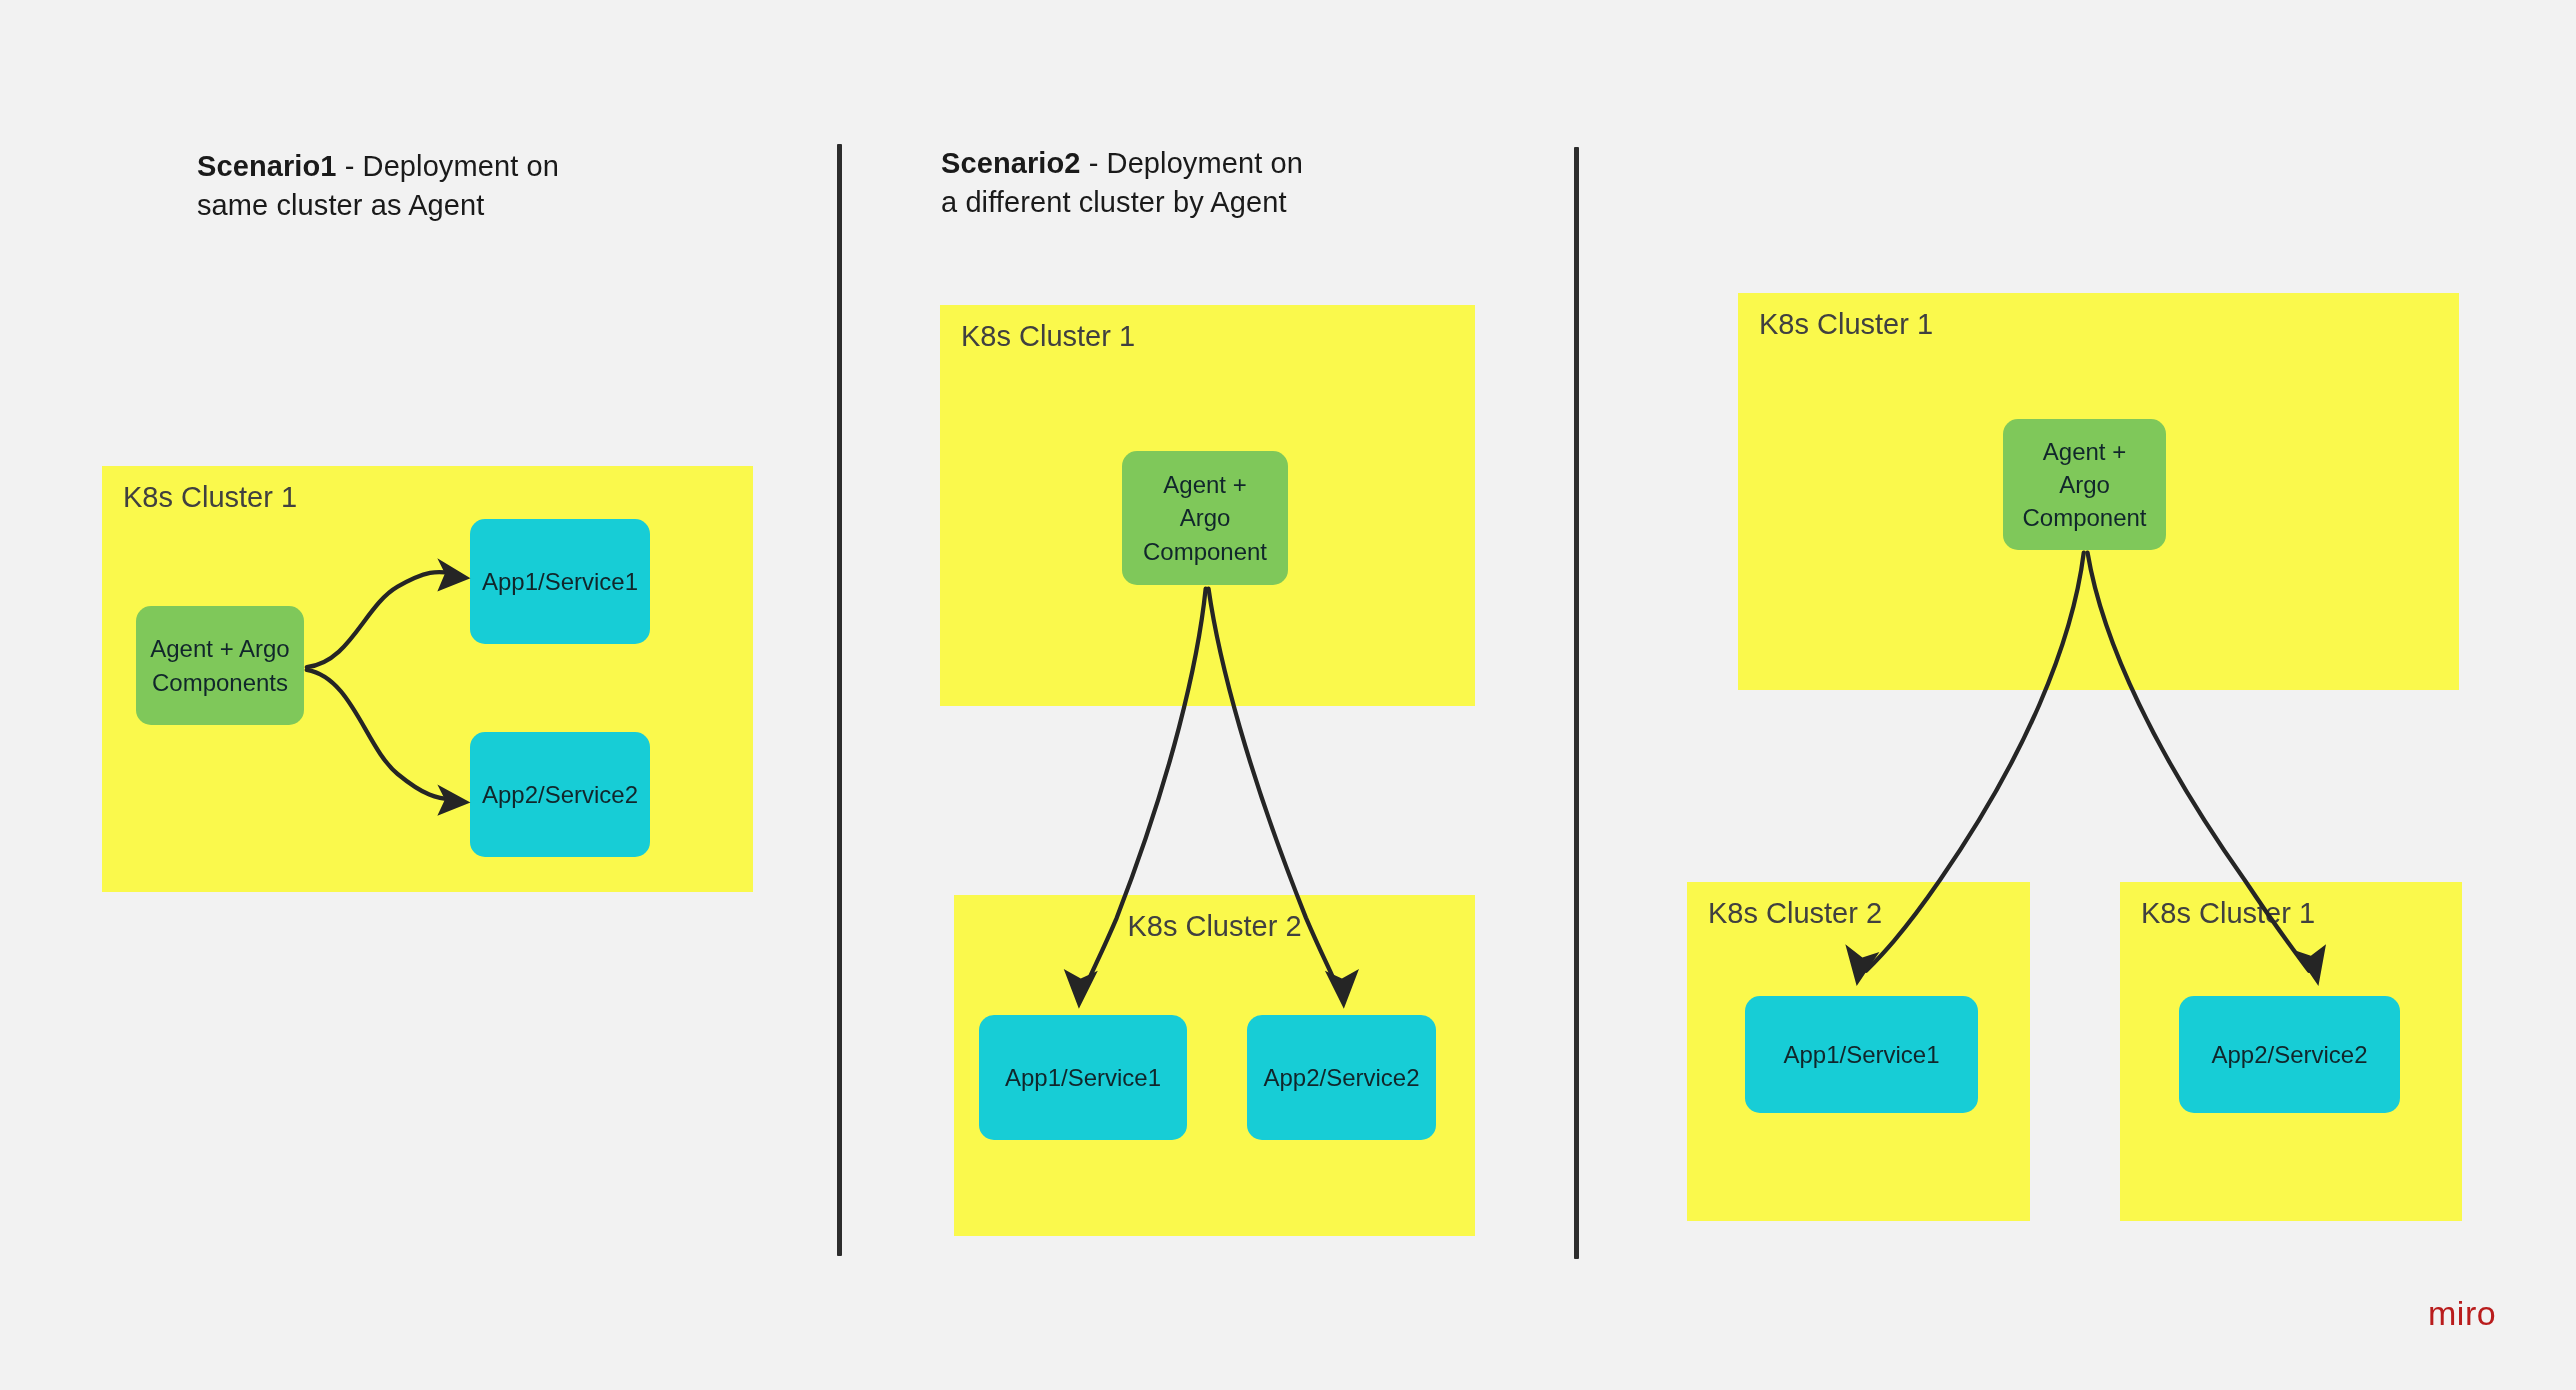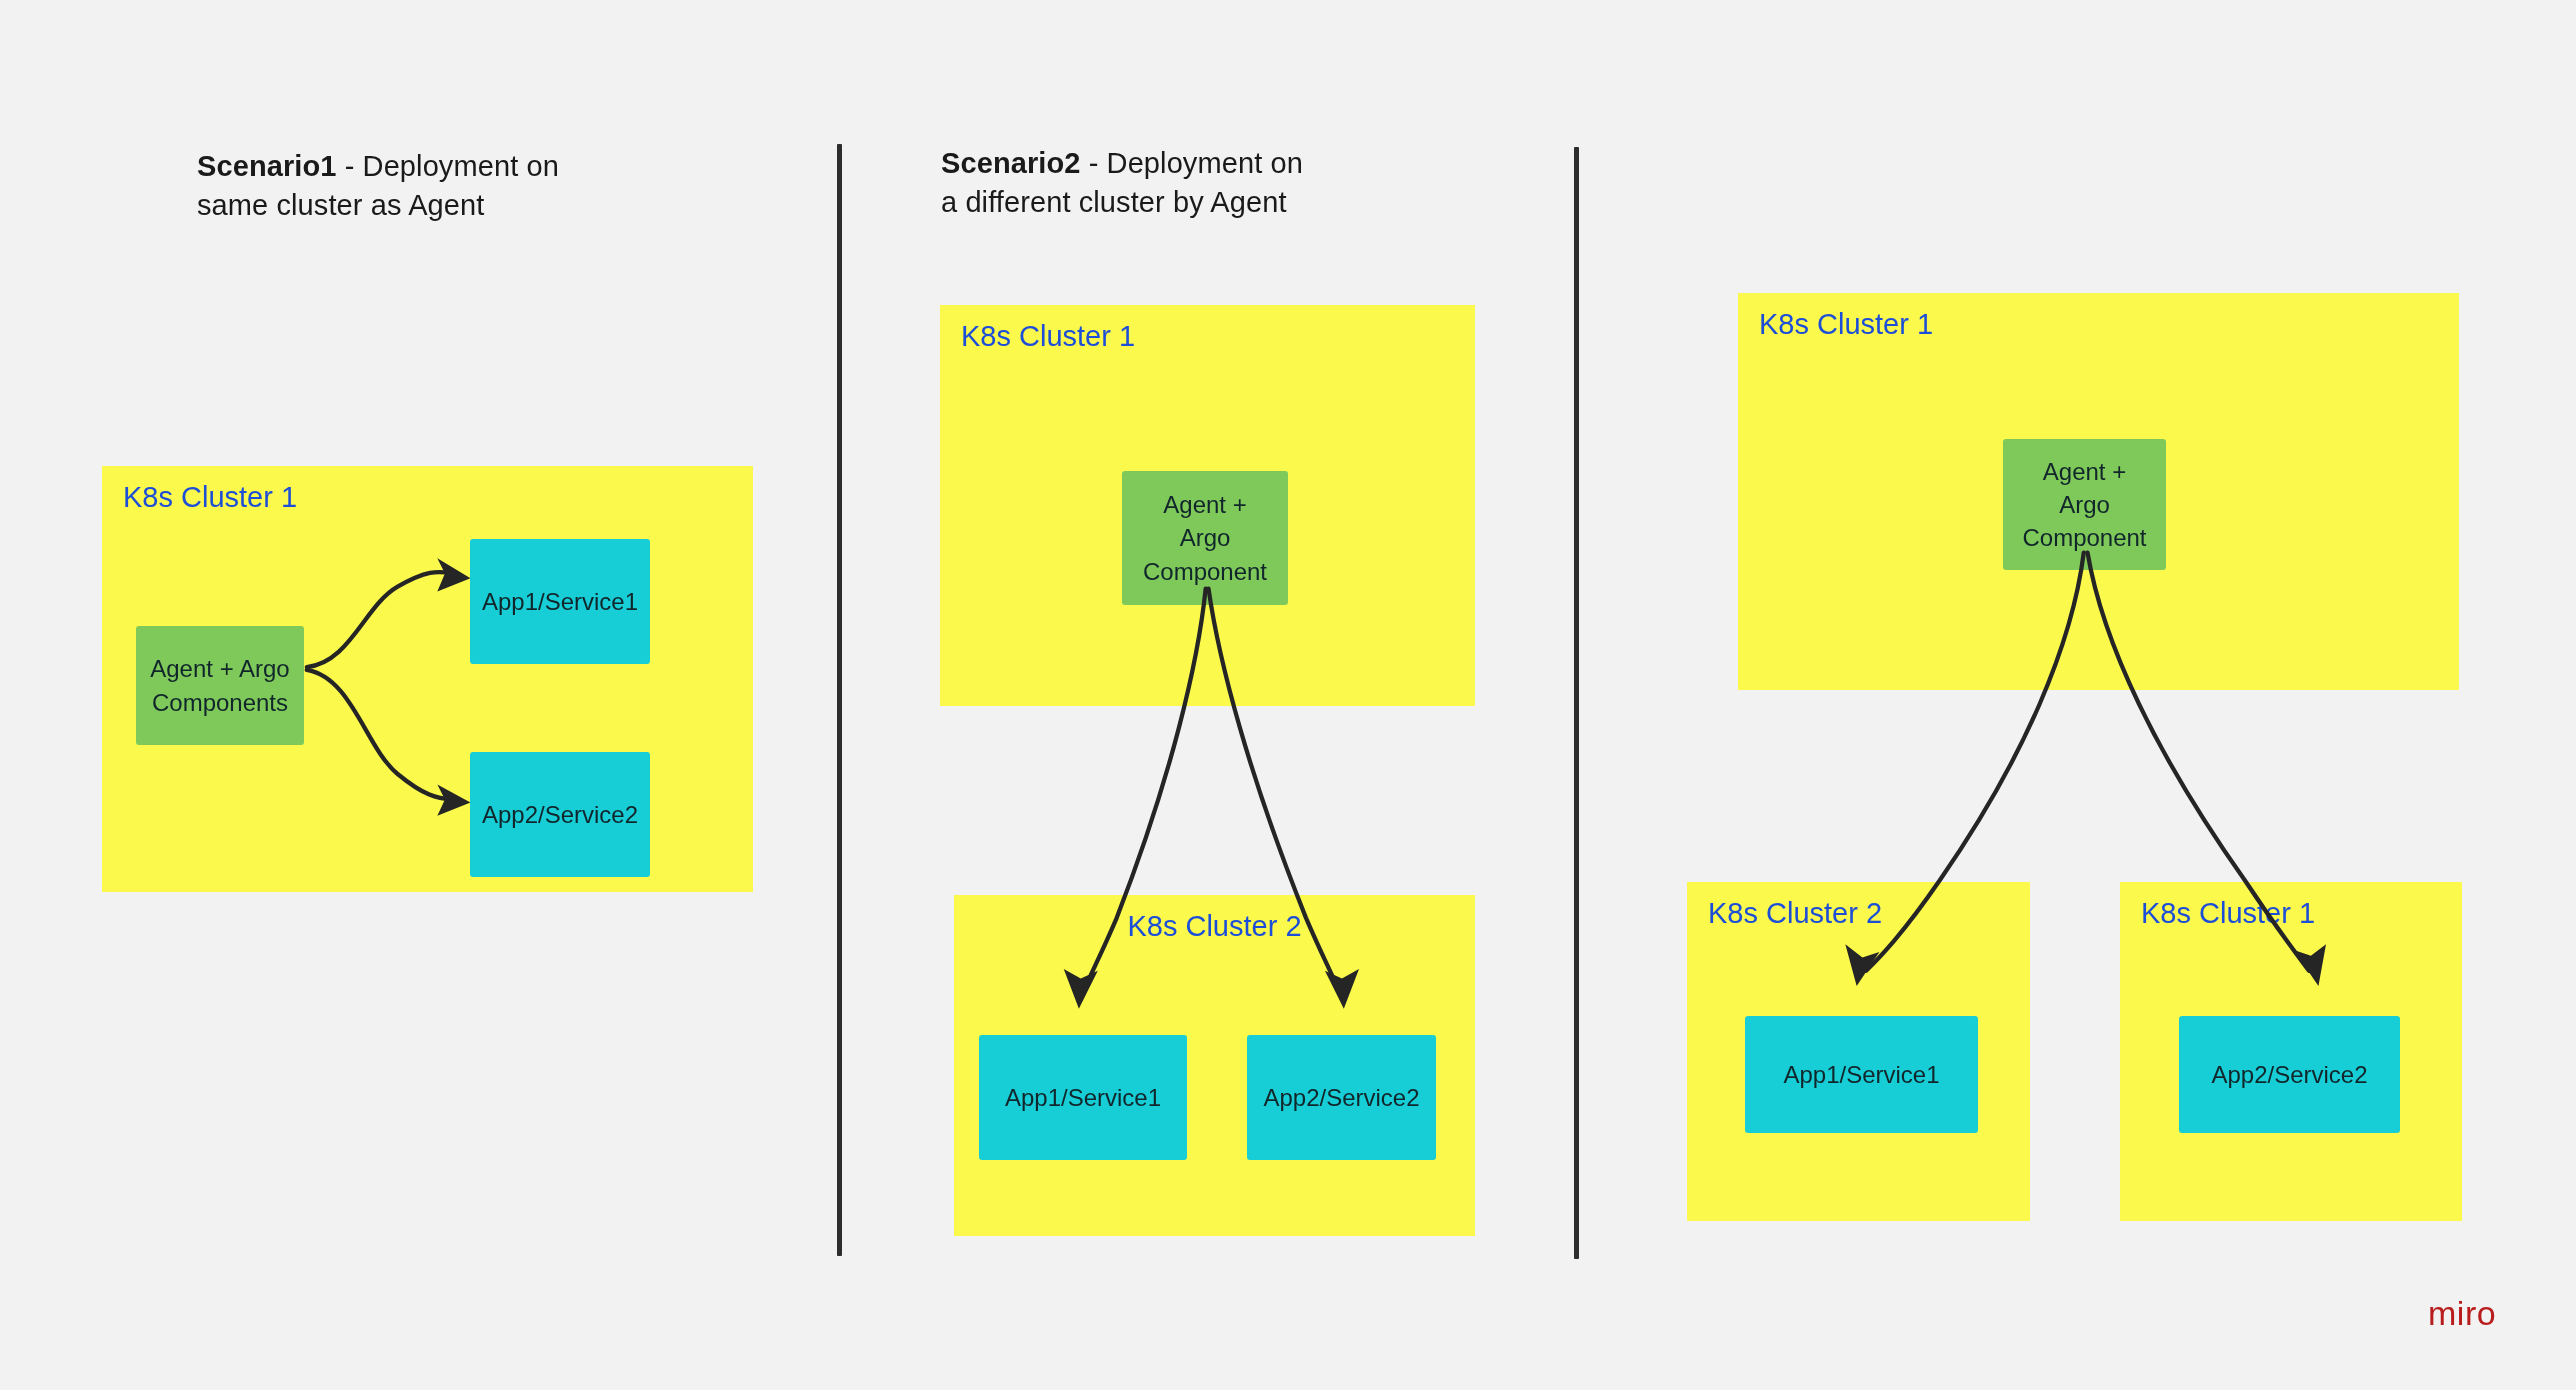--- a/index.html
+++ b/index.html
@@ -45,41 +45,40 @@
   #divider-2 { left: 1574px; top: 147px; height: 1112px; }
 
   
   .cluster {
     position: absolute;
     background: #faf94c;
   }
   .cluster-label {
     position: absolute;
     font-size: 29px;
-    color: #1d4ed8;
+    color: #404040;
     white-space: nowrap;
   }
   .cluster-label.left   { left: 21px; top: 15px; }
   .cluster-label.center { left: 0; right: 0; top: 15px; text-align: center; }
 
   
   .node {
     position: absolute;
-    border-radius: 3px;
+    border-radius: 15px;
     display: flex;
     align-items: center;
     justify-content: center;
     text-align: center;
     color: #11262b;
     font-size: 24px;
     line-height: 1.38;
     white-space: pre-line;
     padding: 3.8px;
     box-sizing: border-box;
-    margin-top: 20px;
   }
   .node.green { background: #7fc85a; }
   .node.cyan  { background: #17cdd6; text-align: right; }
 
   
   .arrows {
     position: absolute;
     inset: 0;
     pointer-events: none;
   }

